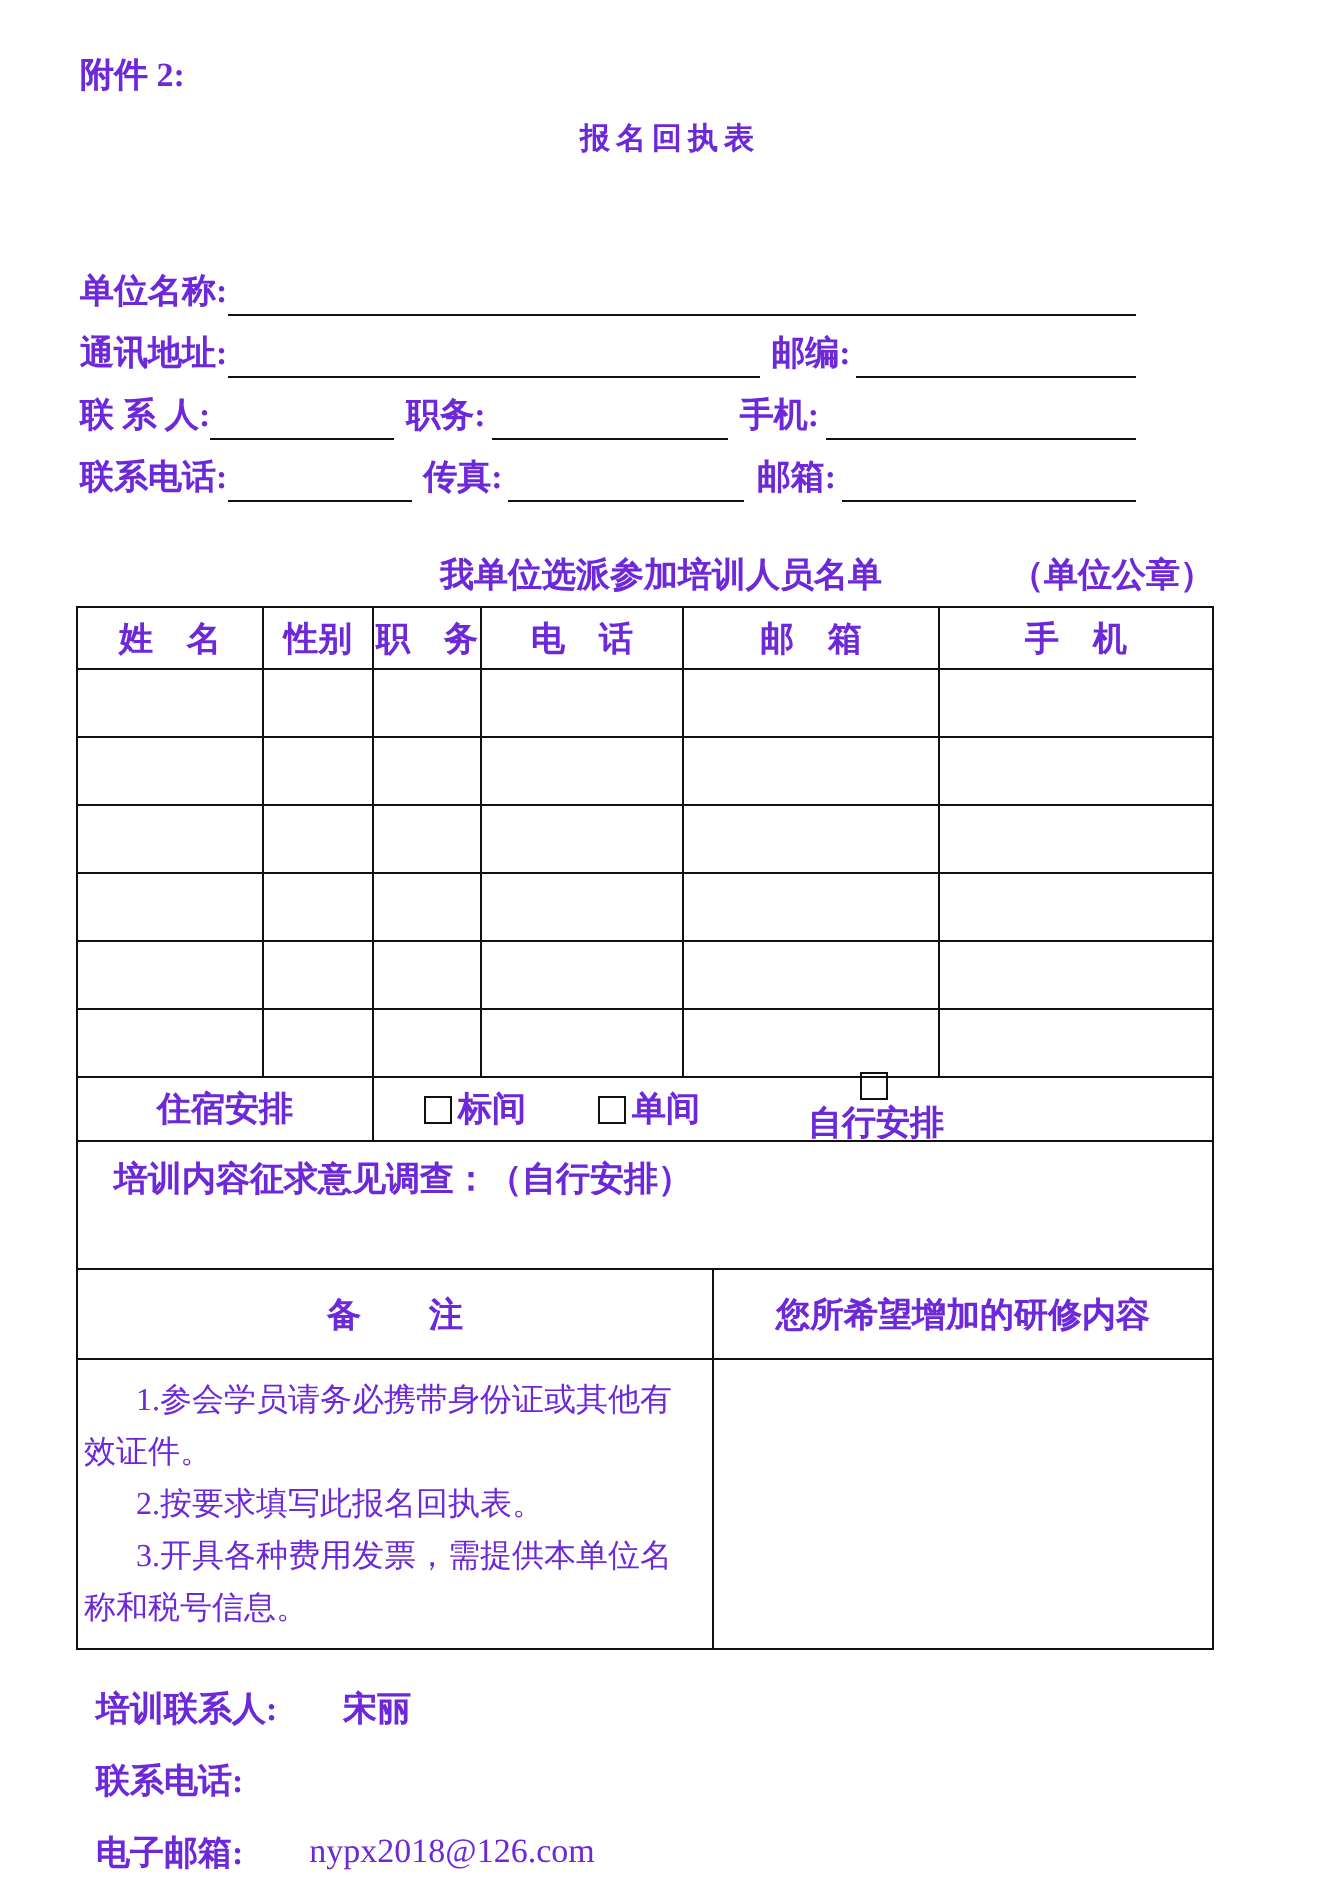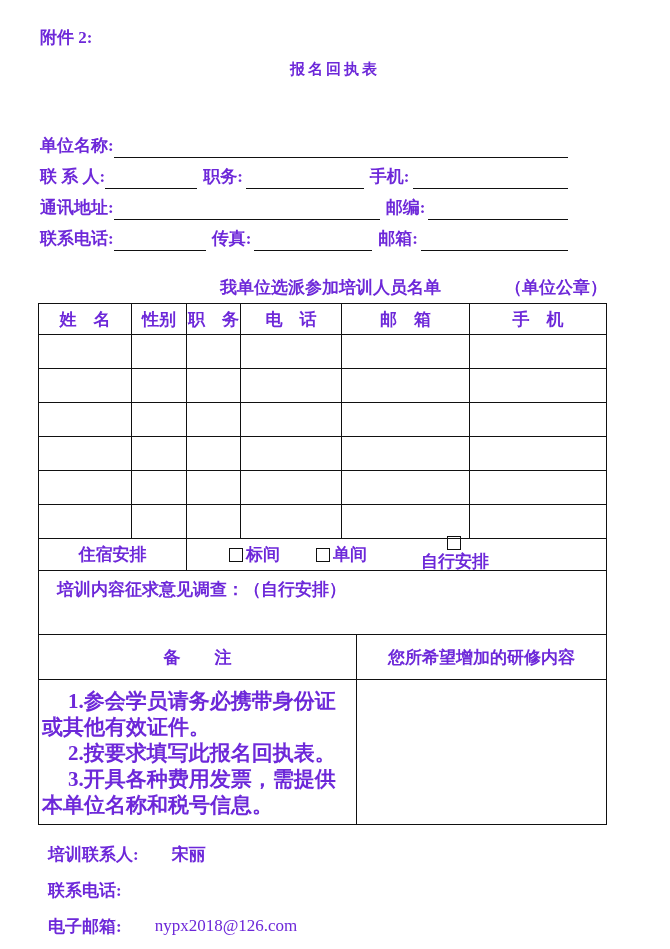--- a/index.html
+++ b/index.html
@@ -35,33 +35,33 @@
   .tcell:first-child{border-left:none;}
   .c1{width:92px;} .c2{width:55px;} .c3{width:54px;} .c4{width:101px;}
   .c5{width:128px;} .c6{flex:1;}
   .hrow{height:30px;}
   .hcell{display:flex;align-items:center;justify-content:center;
          font-size:17px;font-weight:bold;white-space:pre;}
   .body-row{height:33px;}
 
   .acc-row{height:31px;font-size:17px;font-weight:bold;}
   .acc-label{width:147px;display:flex;align-items:center;justify-content:center;}
-  .acc-opts{flex:1;display:flex;align-items:center;padding-left:42px;}
+  .acc-opts{flex:1;display:flex;align-items:center;padding-left:25px;}
   .opt{display:flex;align-items:center;}
   .opt+.opt{margin-left:36px;}
   .opt:last-child{margin-left:54px;flex-direction:column;}
   .cbx{display:inline-block;width:12px;height:12px;border:1.6px solid #111;margin-right:3px;}
 
   .survey-row{height:63px;}
   .survey-cell{flex:1;font-size:17px;font-weight:bold;padding:7px 0 0 18px;}
 
   .rem-head-row{height:44px;font-size:17px;font-weight:bold;}
   .rem-l{width:317px;display:flex;align-items:center;justify-content:center;white-space:pre;}
   .rem-r{flex:1;display:flex;align-items:center;justify-content:center;}
-  .rem-body-row{height:144px;font-size:21px;font-weight:bold;}
+  .rem-body-row{height:144px;font-size:16px;}
   .notes-cell{width:317px;padding:8px 5px 0 3px;}
   .notes-cell p{margin:0;line-height:26px;text-indent:26px;}
   .wish-cell{flex:1;}
 
   
   .footer{position:absolute;left:48px;top:836px;font-size:17px;}
   .fline{height:36px;display:flex;align-items:center;gap:26px;}
   .flab{font-weight:bold;margin-right:7px;}
   .fval{font-weight:normal;}
   .fval.cn{font-weight:bold;}
@@ -73,31 +73,31 @@
 
   <div class="attachment">附件 2:</div>
   <div class="title">报名回执表</div>
 
   <div class="fields">
     <div class="field-line">
       <span class="flabel">单位名称:</span>
       <span class="blank b-flex"></span>
     </div>
     <div class="field-line">
+      <span class="flabel">通讯地址:</span>
+      <span class="blank b-272"></span>
+      <span class="flabel sublabel">邮编:</span>
+      <span class="blank b-flex"></span>
+    </div>
+    <div class="field-line">
       <span class="flabel">联 系 人:</span>
       <span class="blank b-92"></span>
       <span class="flabel sublabel">职务:</span>
       <span class="blank b-120"></span>
       <span class="flabel sublabel">手机:</span>
-      <span class="blank b-flex"></span>
-    </div>
-    <div class="field-line">
-      <span class="flabel">通讯地址:</span>
-      <span class="blank b-272"></span>
-      <span class="flabel sublabel">邮编:</span>
       <span class="blank b-flex"></span>
     </div>
     <div class="field-line">
       <span class="flabel">联系电话:</span>
       <span class="blank b-92"></span>
       <span class="flabel sublabel">传真:</span>
       <span class="blank b-120"></span>
       <span class="flabel sublabel">邮箱:</span>
       <span class="blank b-flex"></span>
     </div>

